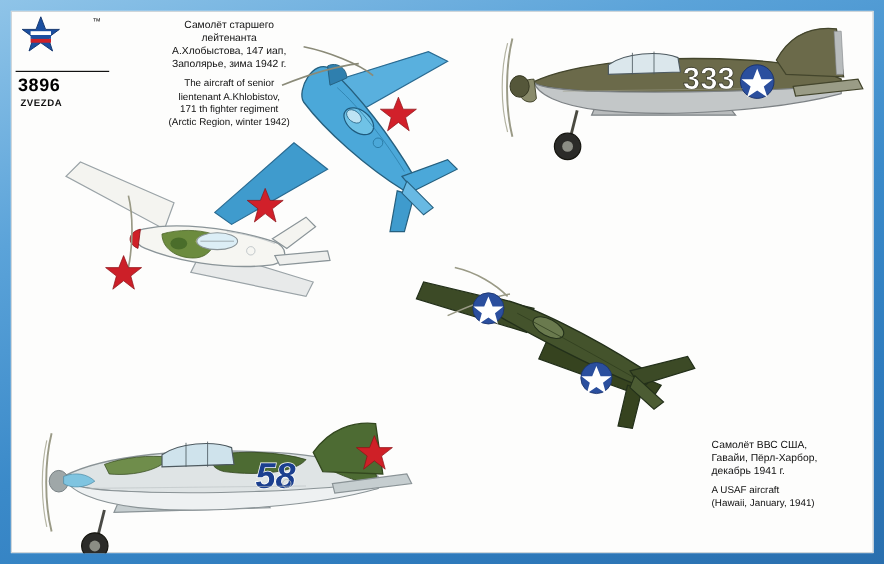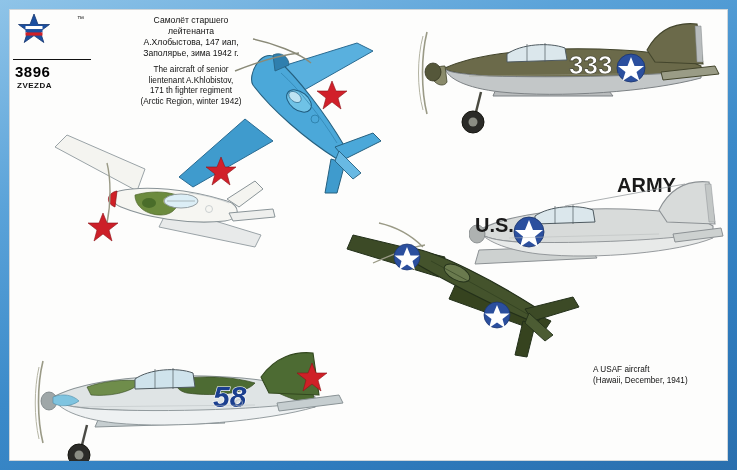--- a/index.html
+++ b/index.html
@@ -140,22 +140,25 @@
 лейтенанта
 А.Хлобыстова, 147 иап,
 Заполярье, зима 1942 г.</p>
       <p class="en">The aircraft of senior
 lientenant A.Khlobistov,
 171 th fighter regiment
 (Arctic Region, winter 1942)</p>
     </div>
 
     <div class="caption" id="caption-bottom-right">
+      <p class="ru">Самолёт ВВС США,
+Гавайи, Пёрл-Харбор,
+декабрь 1941 г.</p>
       <p class="en">A USAF aircraft
-(Hawaii, December, 1941)</p>
+(Hawaii, January, 1941)</p>
     </div>
 
     <div class="plane" id="plane-blue-mig">
       <svg viewBox="0 0 260 185">
 
         <path d="M118 44 L208 16 L224 24 L150 66 Z" fill="#59b0de" stroke="#2a6b92" stroke-width="1"></path>
         <path d="M96 92 L30 150 L44 160 L124 114 Z" fill="#3f9bcd" stroke="#2a6b92" stroke-width="1"></path>
 
         <path d="M126 30 C150 52 176 86 196 120 C200 128 196 136 188 132 C156 112 122 82 104 58 C98 48 112 22 126 30 Z" fill="#4ba8d9" stroke="#26607f" stroke-width="1.1"></path>
 
@@ -242,50 +245,20 @@
 
         <circle cx="222" cy="52" r="14" fill="#2b4f9e" stroke="#1b336b" stroke-width="0.8"></circle>
         <polygon points="222,41 225.5,50 235,50 227.5,56 230.5,65 222,59.5 213.5,65 216.5,56 209,50 218.5,50" fill="#ffffff"></polygon>
 
         <text x="160" y="58" font-family="Liberation Sans, sans-serif" font-size="26" font-weight="bold" fill="#ffffff" stroke="#3c3c2c" stroke-width="0.7">333</text>
 
         <path d="M60 60 L210 58" stroke="#9a9a86" stroke-width="0.5"></path>
       </svg>
     </div>
 
-    <div class="plane" id="plane-p40-army">
-      <svg viewBox="0 0 255 175">
-
-        <path d="M10 96 L120 92 L128 104 L6 110 Z" fill="#cdd1d0" stroke="#8c9194" stroke-width="1"></path>
-
-        <path d="M10 76 C44 58 110 52 176 56 C212 58 232 64 244 72 L244 82 C206 88 110 90 48 88 C22 86 10 82 10 76 Z" fill="#d8dbda" stroke="#8c9194" stroke-width="1.1"></path>
-        <path d="M10 76 C14 86 36 96 70 100 C128 106 210 98 244 84 L244 78 C206 86 110 90 48 88 C22 86 10 82 10 76 Z" fill="#e8eae9" stroke="#8c9194" stroke-width="0.9"></path>
-
-        <ellipse cx="8" cy="80" rx="8" ry="9" fill="#aeb2b1" stroke="#7c8184" stroke-width="0.8"></ellipse>
-
-        <path d="M66 62 C80 52 108 50 124 56 L126 68 L66 70 Z" fill="#dbe7ec" stroke="#4e5a60" stroke-width="1"></path>
-        <path d="M86 52 L86 70 M104 51 L104 70" stroke="#4e5a60" stroke-width="0.7"></path>
-
-        <path d="M190 56 C202 32 220 26 240 28 L246 70 L198 68 Z" fill="#d8dbda" stroke="#8c9194" stroke-width="1.1"></path>
-        <path d="M236 30 L242 30 L246 68 L240 68 Z" fill="#c3c7c6" stroke="#8c9194" stroke-width="0.5"></path>
-
-        <path d="M204 80 L252 74 L254 82 L206 88 Z" fill="#cdd1d0" stroke="#8c9194" stroke-width="1"></path>
-
-        <circle cx="60" cy="78" r="15" fill="#2b4f9e" stroke="#1b336b" stroke-width="0.8"></circle>
-        <polygon points="60,66 64,76 74,76 66,82.5 69,93 60,87 51,93 54,82.5 46,76 56,76" fill="#ffffff"></polygon>
-
-        <text x="148" y="38" font-family="Liberation Sans, sans-serif" font-size="20" font-weight="bold" fill="#1a1a1a">ARMY</text>
-
-        <text x="6" y="78" font-family="Liberation Sans, sans-serif" font-size="20" font-weight="bold" fill="#1a1a1a">U.S.</text>
-
-        <path d="M96 52 L216 30" stroke="#8a8f92" stroke-width="0.7"></path>
-
-        <path d="M40 84 L190 80" stroke="#b6baba" stroke-width="0.5"></path>
-      </svg>
-    </div>
 
     <div class="plane" id="plane-green-top">
       <svg viewBox="0 0 290 180">
 
         <path d="M106 58 L14 36 L8 50 L100 78 Z" fill="#3c4a26" stroke="#23301a" stroke-width="1"></path>
 
         <path d="M118 82 L212 122 L204 134 L110 100 Z" fill="#36431f" stroke="#23301a" stroke-width="1"></path>
 
         <path d="M78 50 C104 56 152 80 196 108 C206 114 202 126 192 122 C148 104 100 78 76 64 C66 58 68 48 78 50 Z" fill="#44532c" stroke="#23301a" stroke-width="1.1"></path>
 

